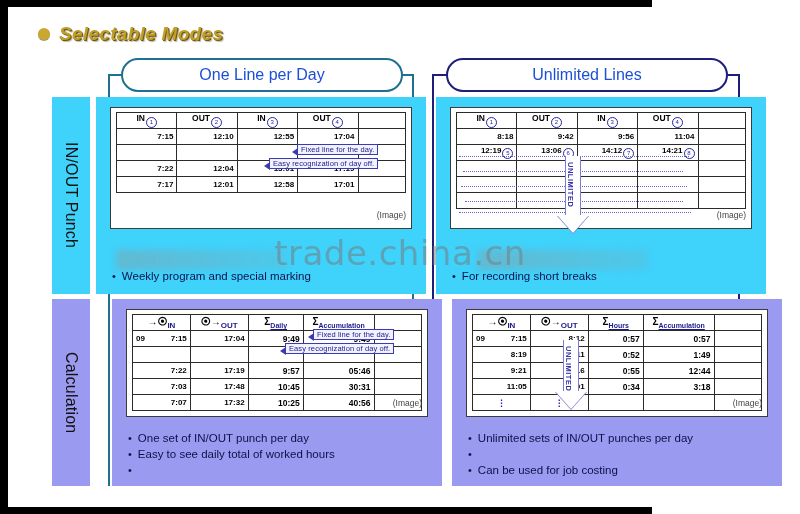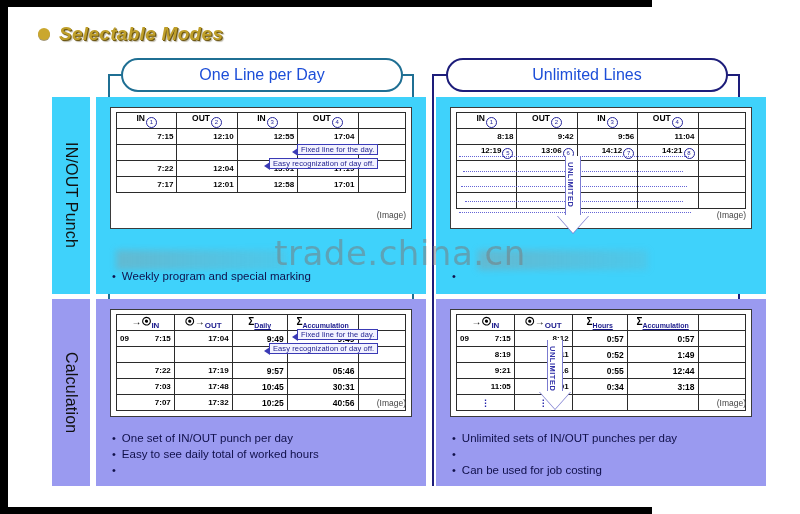--- a/index.html
+++ b/index.html
@@ -113,21 +113,21 @@
     top: 292px; height: 187px;
     background: #9a9af0;
   }
 
   
   .panel {
     position: absolute;
     box-sizing: border-box;
   }
   .panel.cyan  { background: #3fd2fb; }
-  .panel.lilac { background: #9a9af0; }
+  .panel.lilac { background: #9a9af0; margin-left: 16px; }
 
   #panel-tl { left: 88px;  top: 90px;  width: 330px; height: 197px; }
   #panel-tr { left: 428px; top: 90px;  width: 330px; height: 197px; }
   #panel-bl { left: 88px;  top: 292px; width: 330px; height: 187px; }
   #panel-br { left: 428px; top: 292px; width: 330px; height: 187px; }
 
   
   .table-card {
     position: absolute;
     left: 14px;
@@ -491,20 +491,21 @@
         <div class="unlimited-arrow" style="left:106px; top:48px;">
           <div class="shaft"></div>
           <div class="head"></div>
           <div class="word">UNLIMITED</div>
         </div>
       </div>
       <div class="img-caption">(Image)</div>
       <div class="bullets">
         <div class="bl">
           <span class="dot">•</span>
+          <span>For recording short breaks</span>
         </div>
       </div>
     </div>
 
     <div class="panel lilac" id="panel-bl">
       <div class="table-card">
         <table class="grid">
           <tbody>
               <tr>
             <th style="width:20%">

